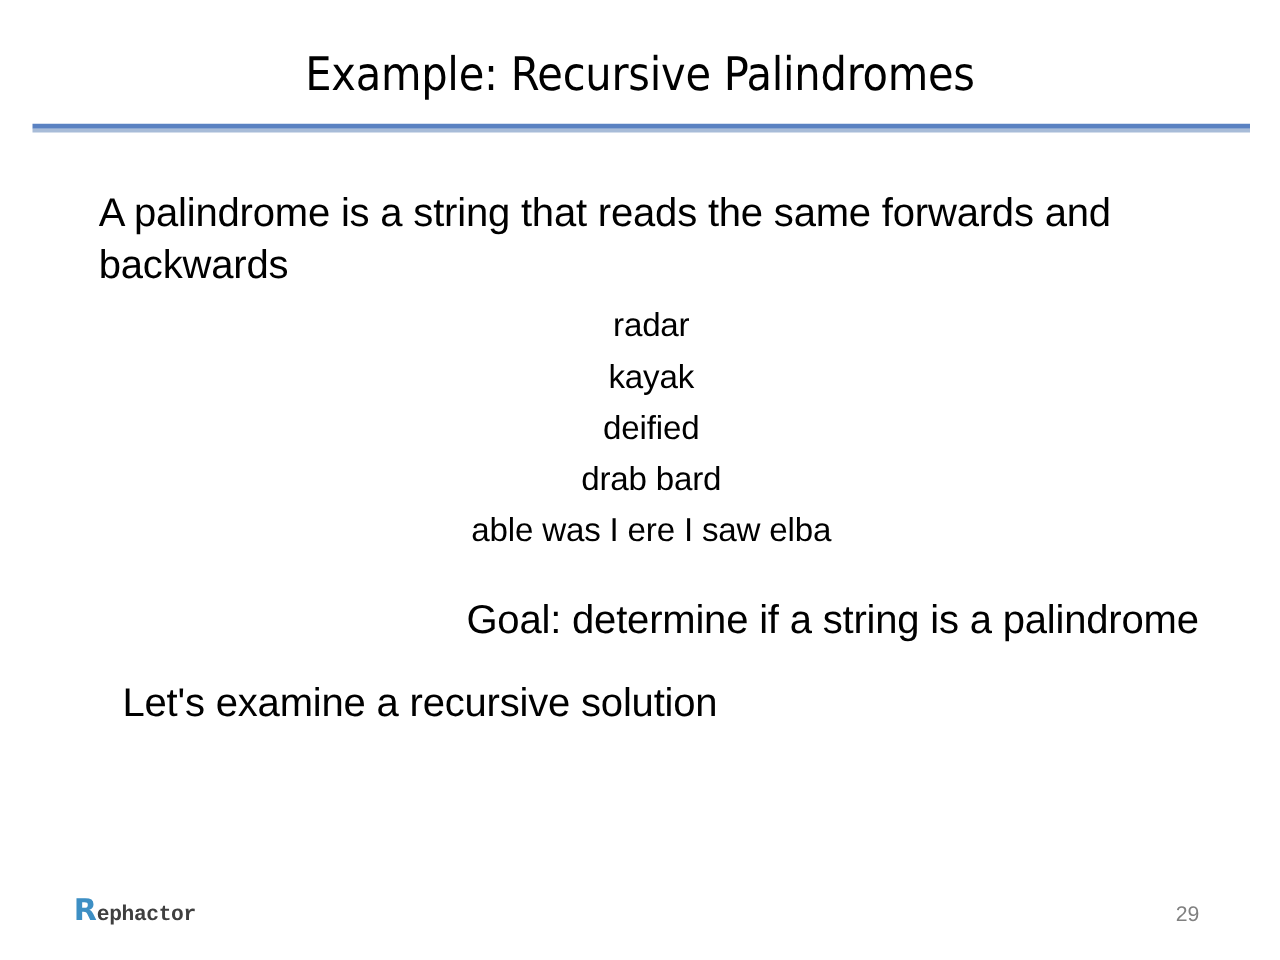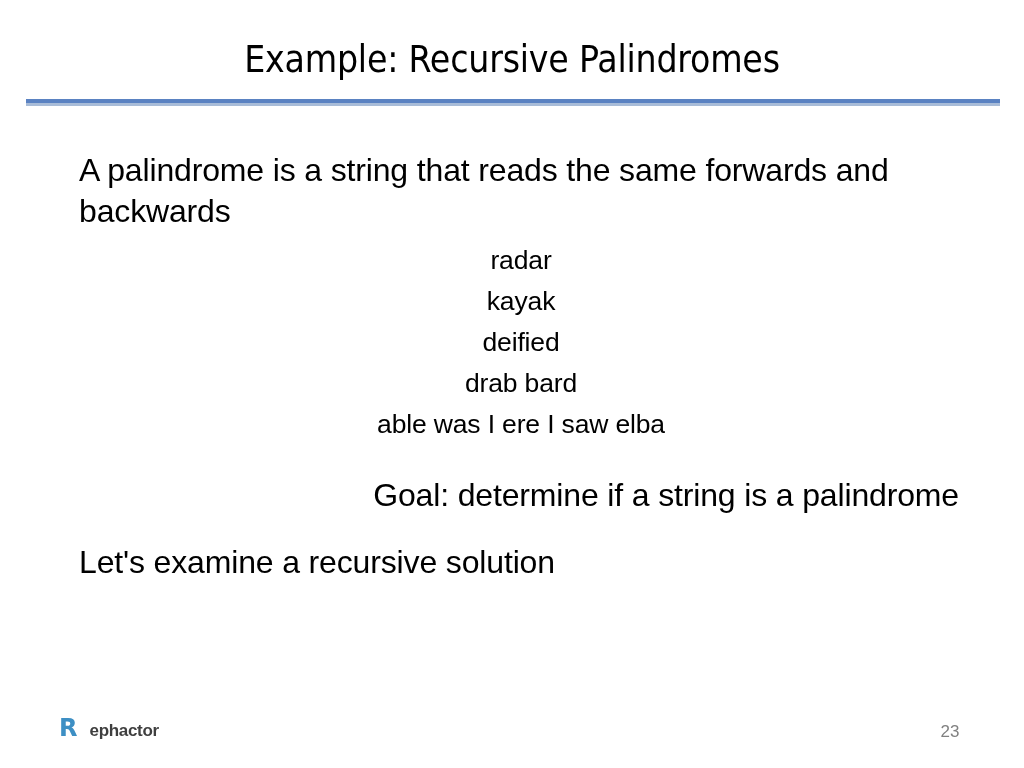--- a/index.html
+++ b/index.html
@@ -67,21 +67,21 @@
     width: 880px;
     font-size: 32px;
     line-height: 41px;
     color: #000000;
     font-family: "Liberation Sans", sans-serif;
     letter-spacing: -0.15px;
   }
 
   #para-definition { top: 10px; }
   #para-goal       { top: 335px; text-align: right; }
-  #para-examine    { top: 402px; }
+  #para-examine    { top: 402px; margin-left: 19px; }
 
   
   #examples {
     position: absolute;
     left: 0;
     top: 100px;
     width: 1042px;
     text-align: center;
   }
   #examples .example-line {
@@ -104,27 +104,27 @@
     white-space: nowrap;
   }
   #logo .logo-r {
     font-family: "DejaVu Sans", sans-serif;
     font-size: 24px;
     font-weight: bold;
     color: #3d8fc4;
     line-height: 24px;
   }
   #logo .logo-rest {
-    font-family: Liberation Sans, sans-serif;
+    font-family: Liberation Mono, monospace;
     font-size: 17px;
     font-weight: 600;
     color: #3f3f3f;
     line-height: 24px;
     letter-spacing: -0.3px;
-    margin-left: 12px;
+    margin-left: 0px;
   }
 
   
   #page-number {
     position: absolute;
     left: 930px;
     top: 722px;
     width: 40px;
     text-align: center;
     font-family: "Liberation Sans", sans-serif;
@@ -160,15 +160,15 @@
 
     <div class="para" id="para-examine">Let's examine a recursive solution</div>
 
   </div>
 
   <div id="logo">
     <span class="logo-r">R</span>
     <span class="logo-rest">ephactor</span>
   </div>
 
-  <div id="page-number">23</div>
+  <div id="page-number">29</div>
 
 </div>
 
 </body></html>

